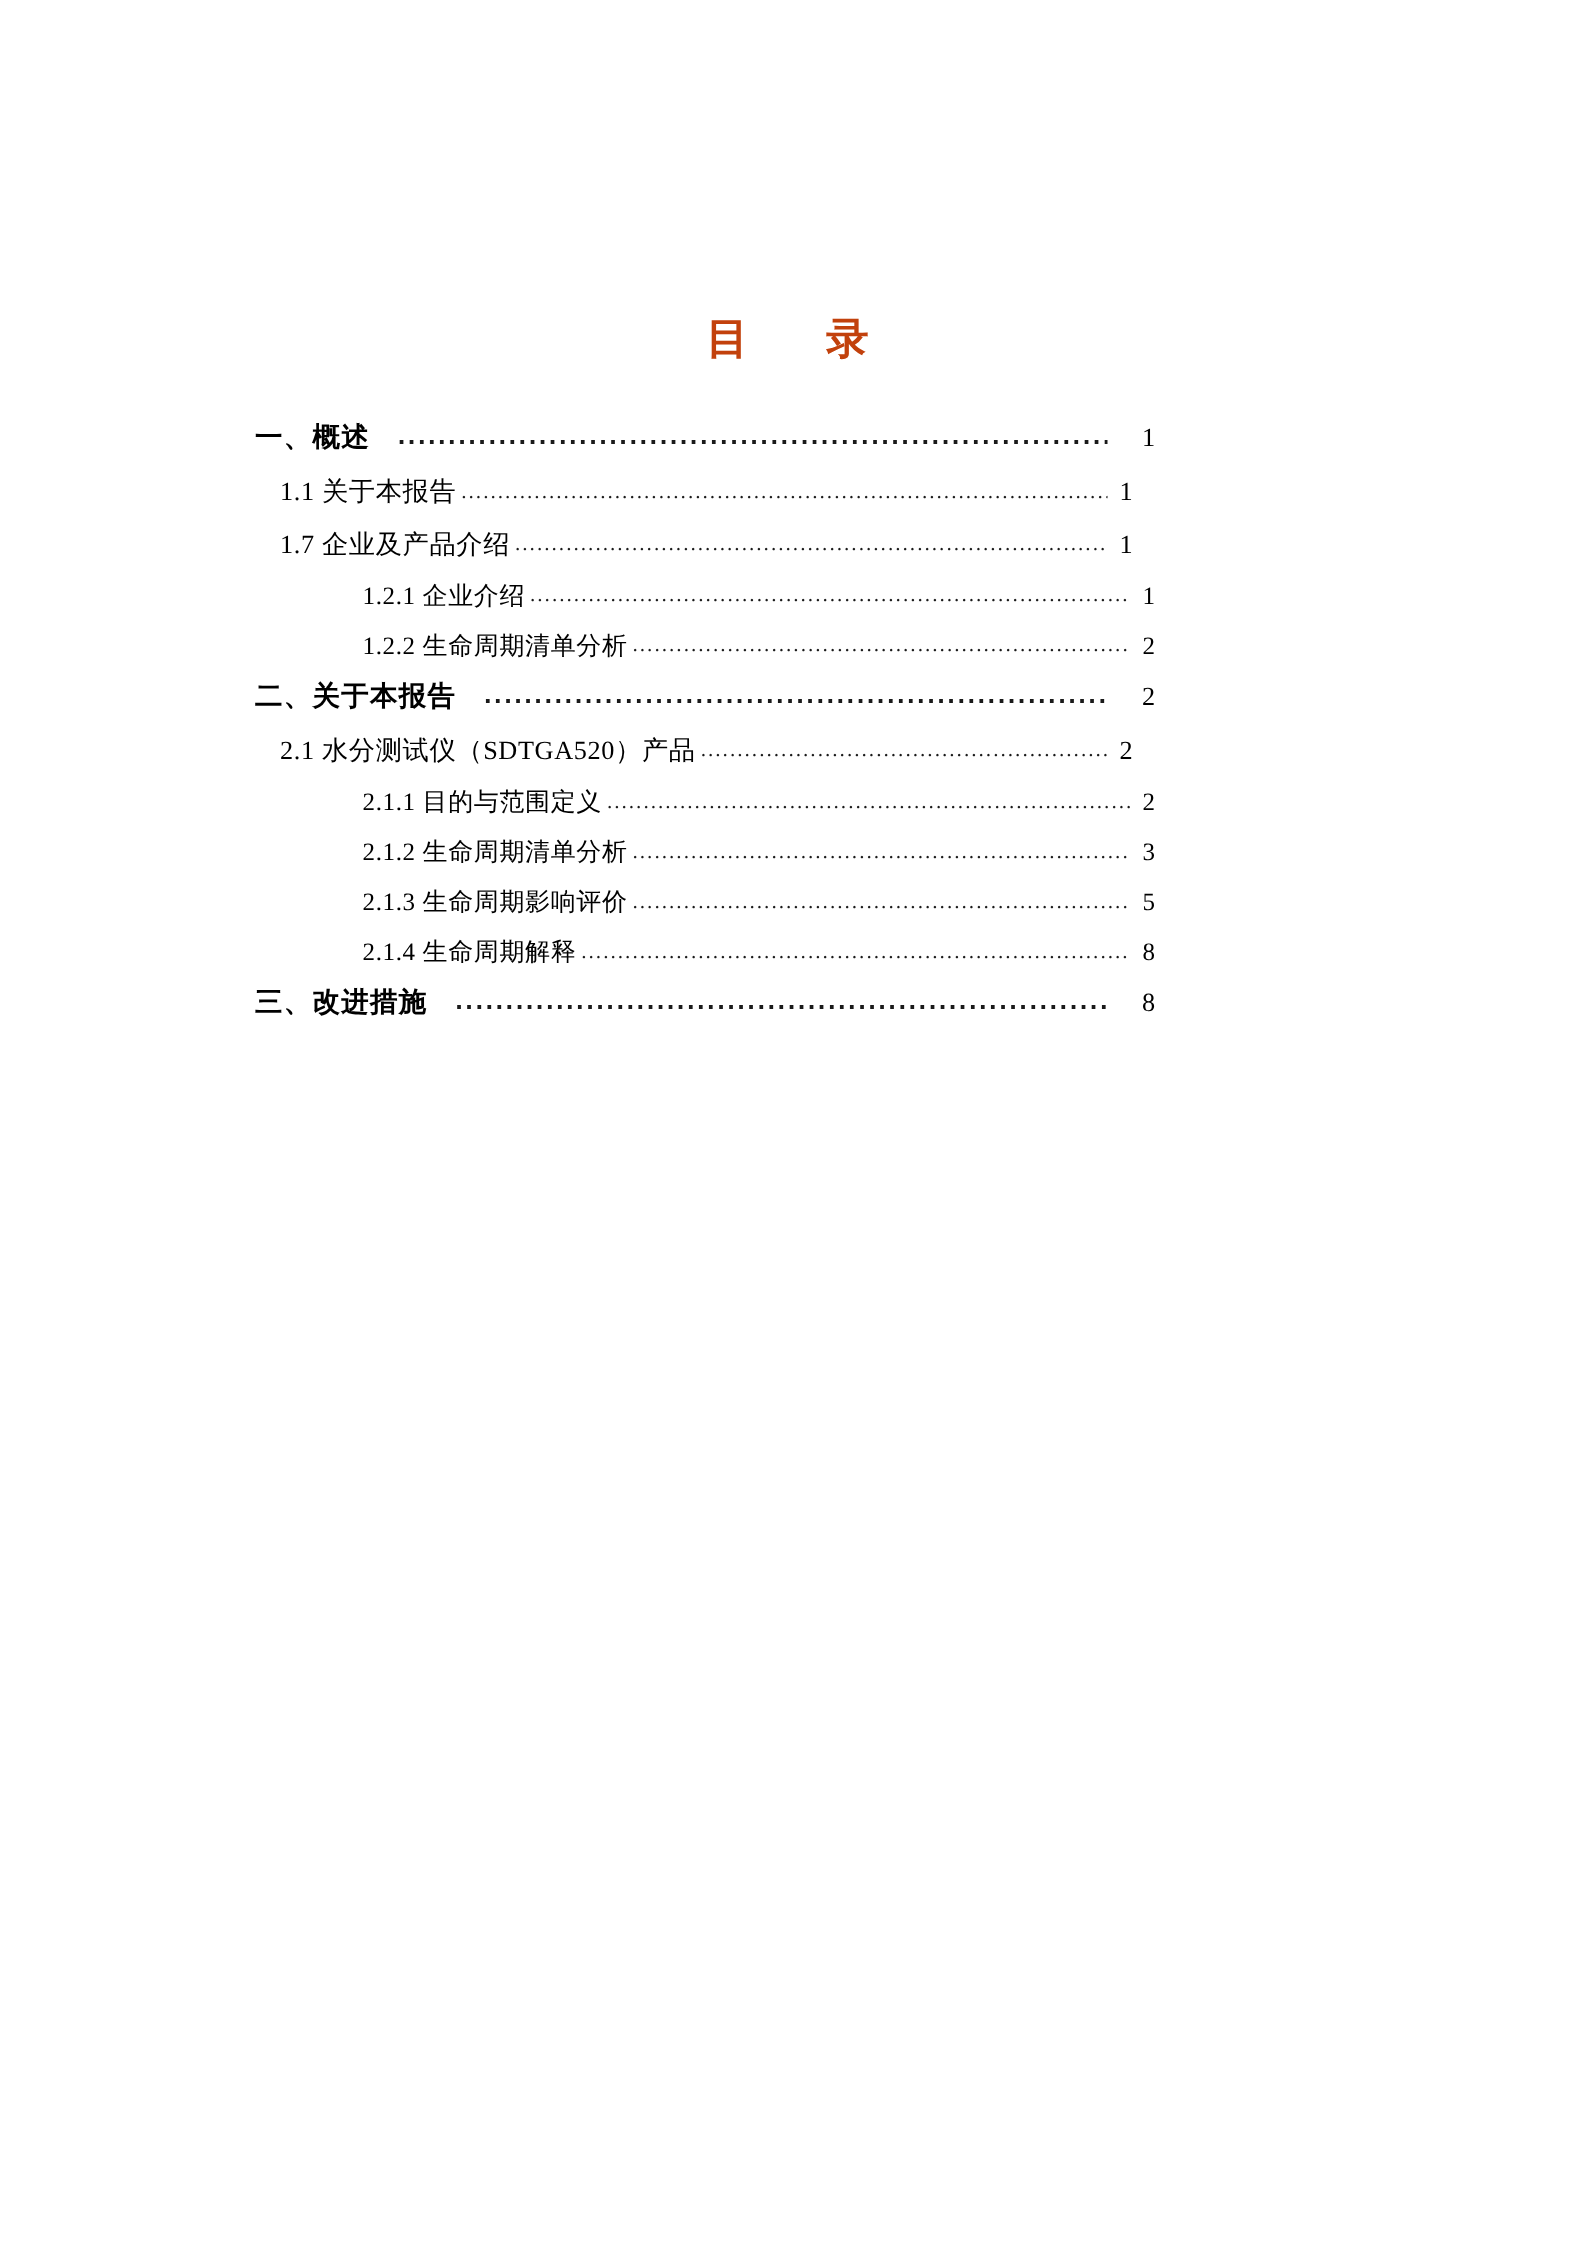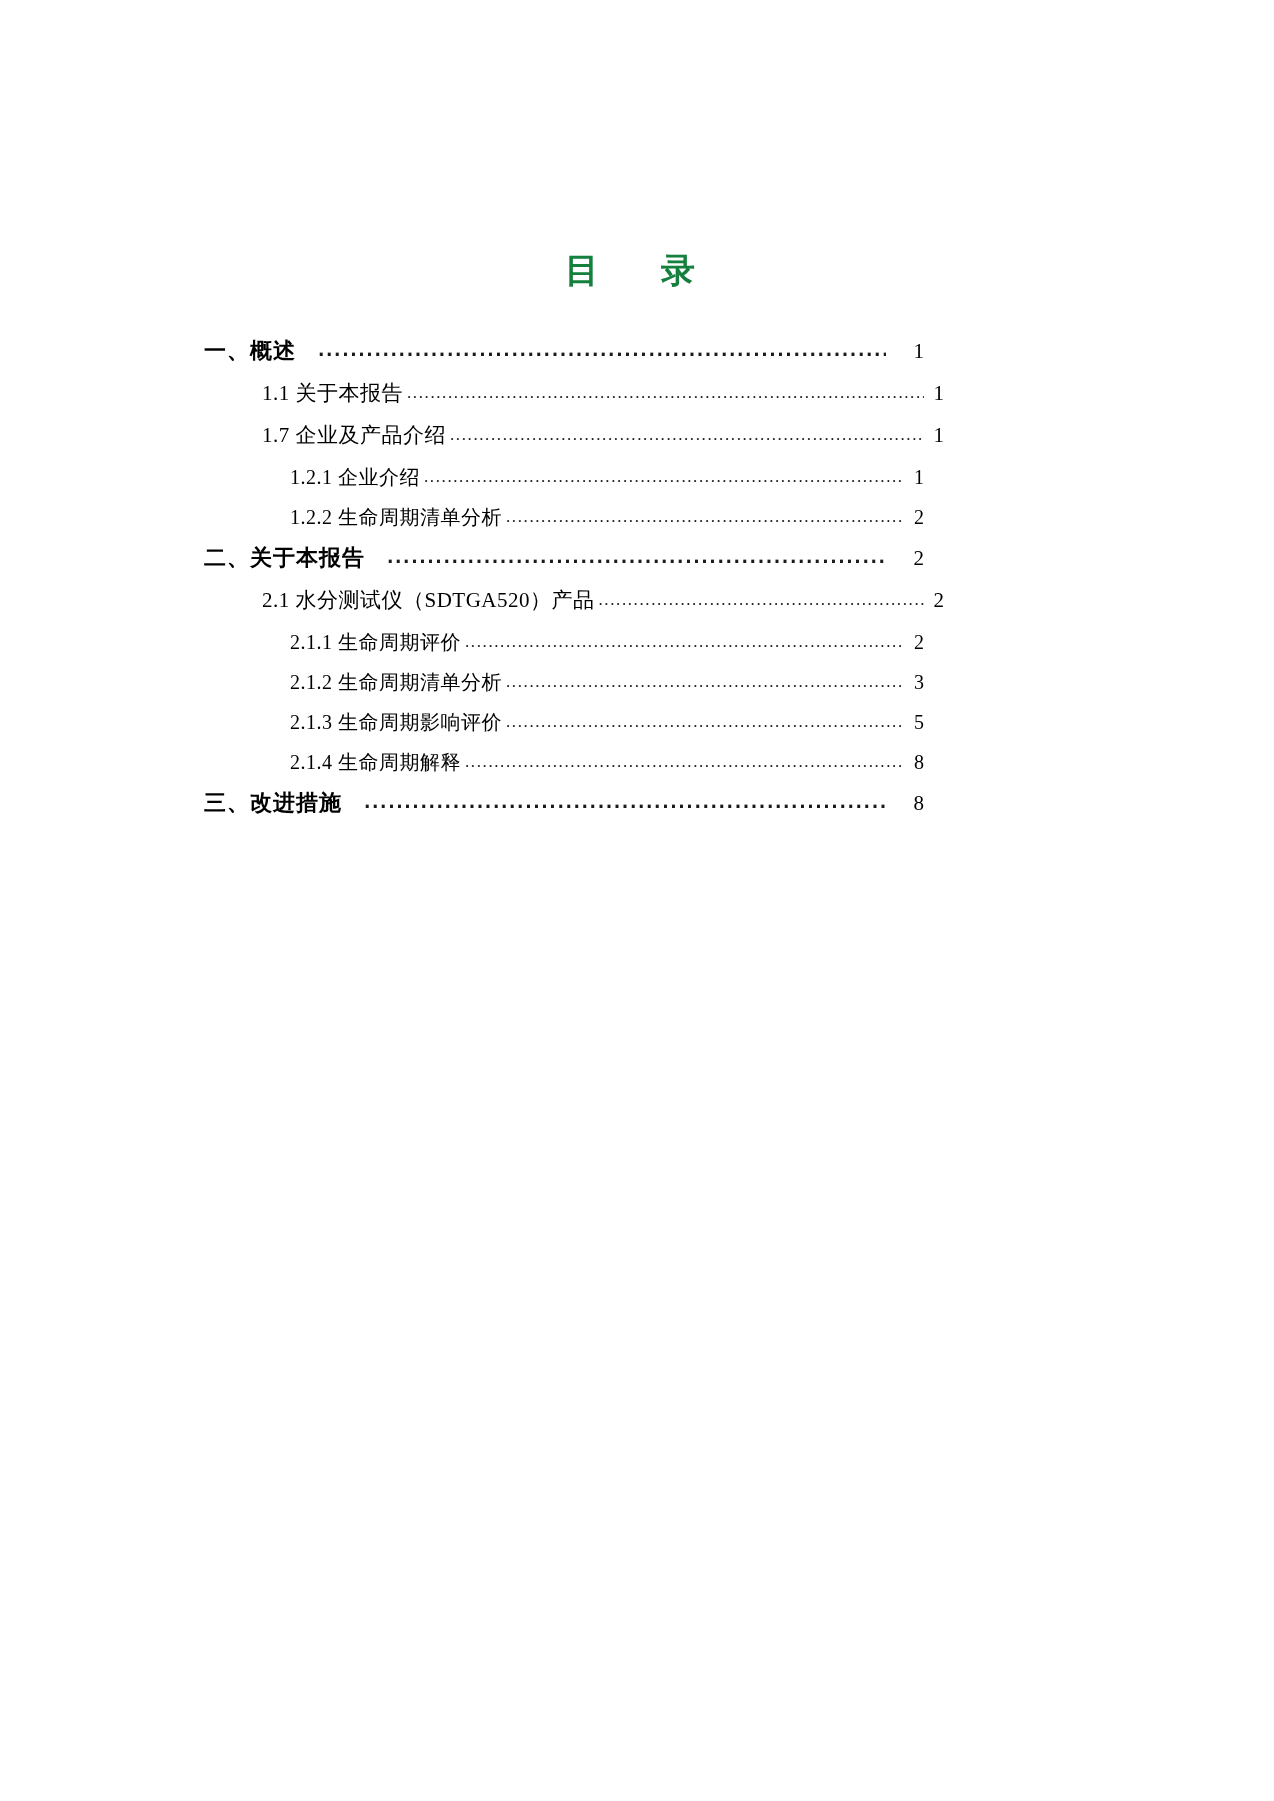--- a/index.html
+++ b/index.html
@@ -26,21 +26,21 @@
   .toc-title {
     position: absolute;
     top: 248px;
     left: 0;
     width: 1274px;
     text-align: center;
     font-family: "DejaVu Sans", sans-serif;
     font-weight: bold;
     font-size: 34px;
     letter-spacing: 14px;
-    color: #15803d;
+    color: #c2410c;
   }
   .toc-list {
     position: absolute;
     top: 340px;
     left: 204px;
     width: 720px;
   }
   .toc-entry {
     display: flex;
     align-items: baseline;
@@ -76,21 +76,21 @@
     font-size: 22px;
     font-family: "DejaVu Sans", sans-serif;
     font-weight: bold;
     gap: 18px;
   }
   .lvl1 .label { letter-spacing: 1px; }
   .lvl1 .page-num { font-size: 21px; font-weight: normal; font-family: "Liberation Serif", serif; }
 
   
   .lvl2 {
-    margin-left: 58px;
+    margin-left: 20px;
     width: 682px;
     margin-bottom: 21px;
     font-size: 21px;
   }
   .lvl2 .label { letter-spacing: 0.5px; }
 
   
   .lvl3 {
     margin-left: 86px;
     width: 634px;
@@ -144,21 +144,21 @@
       <span class="page-num">2</span>
     </div>
 
     <div class="toc-entry lvl2">
       <span class="label">2.1 水分测试仪（SDTGA520）产品</span>
       <span class="dots">........................................................................................................................................................................</span>
       <span class="page-num">2</span>
     </div>
 
     <div class="toc-entry lvl3">
-      <span class="label">2.1.1 生命周期评价</span>
+      <span class="label">2.1.1 目的与范围定义</span>
       <span class="dots">........................................................................................................................................................................</span>
       <span class="page-num">2</span>
     </div>
 
     <div class="toc-entry lvl3">
       <span class="label">2.1.2 生命周期清单分析</span>
       <span class="dots">........................................................................................................................................................................</span>
       <span class="page-num">3</span>
     </div>
 

